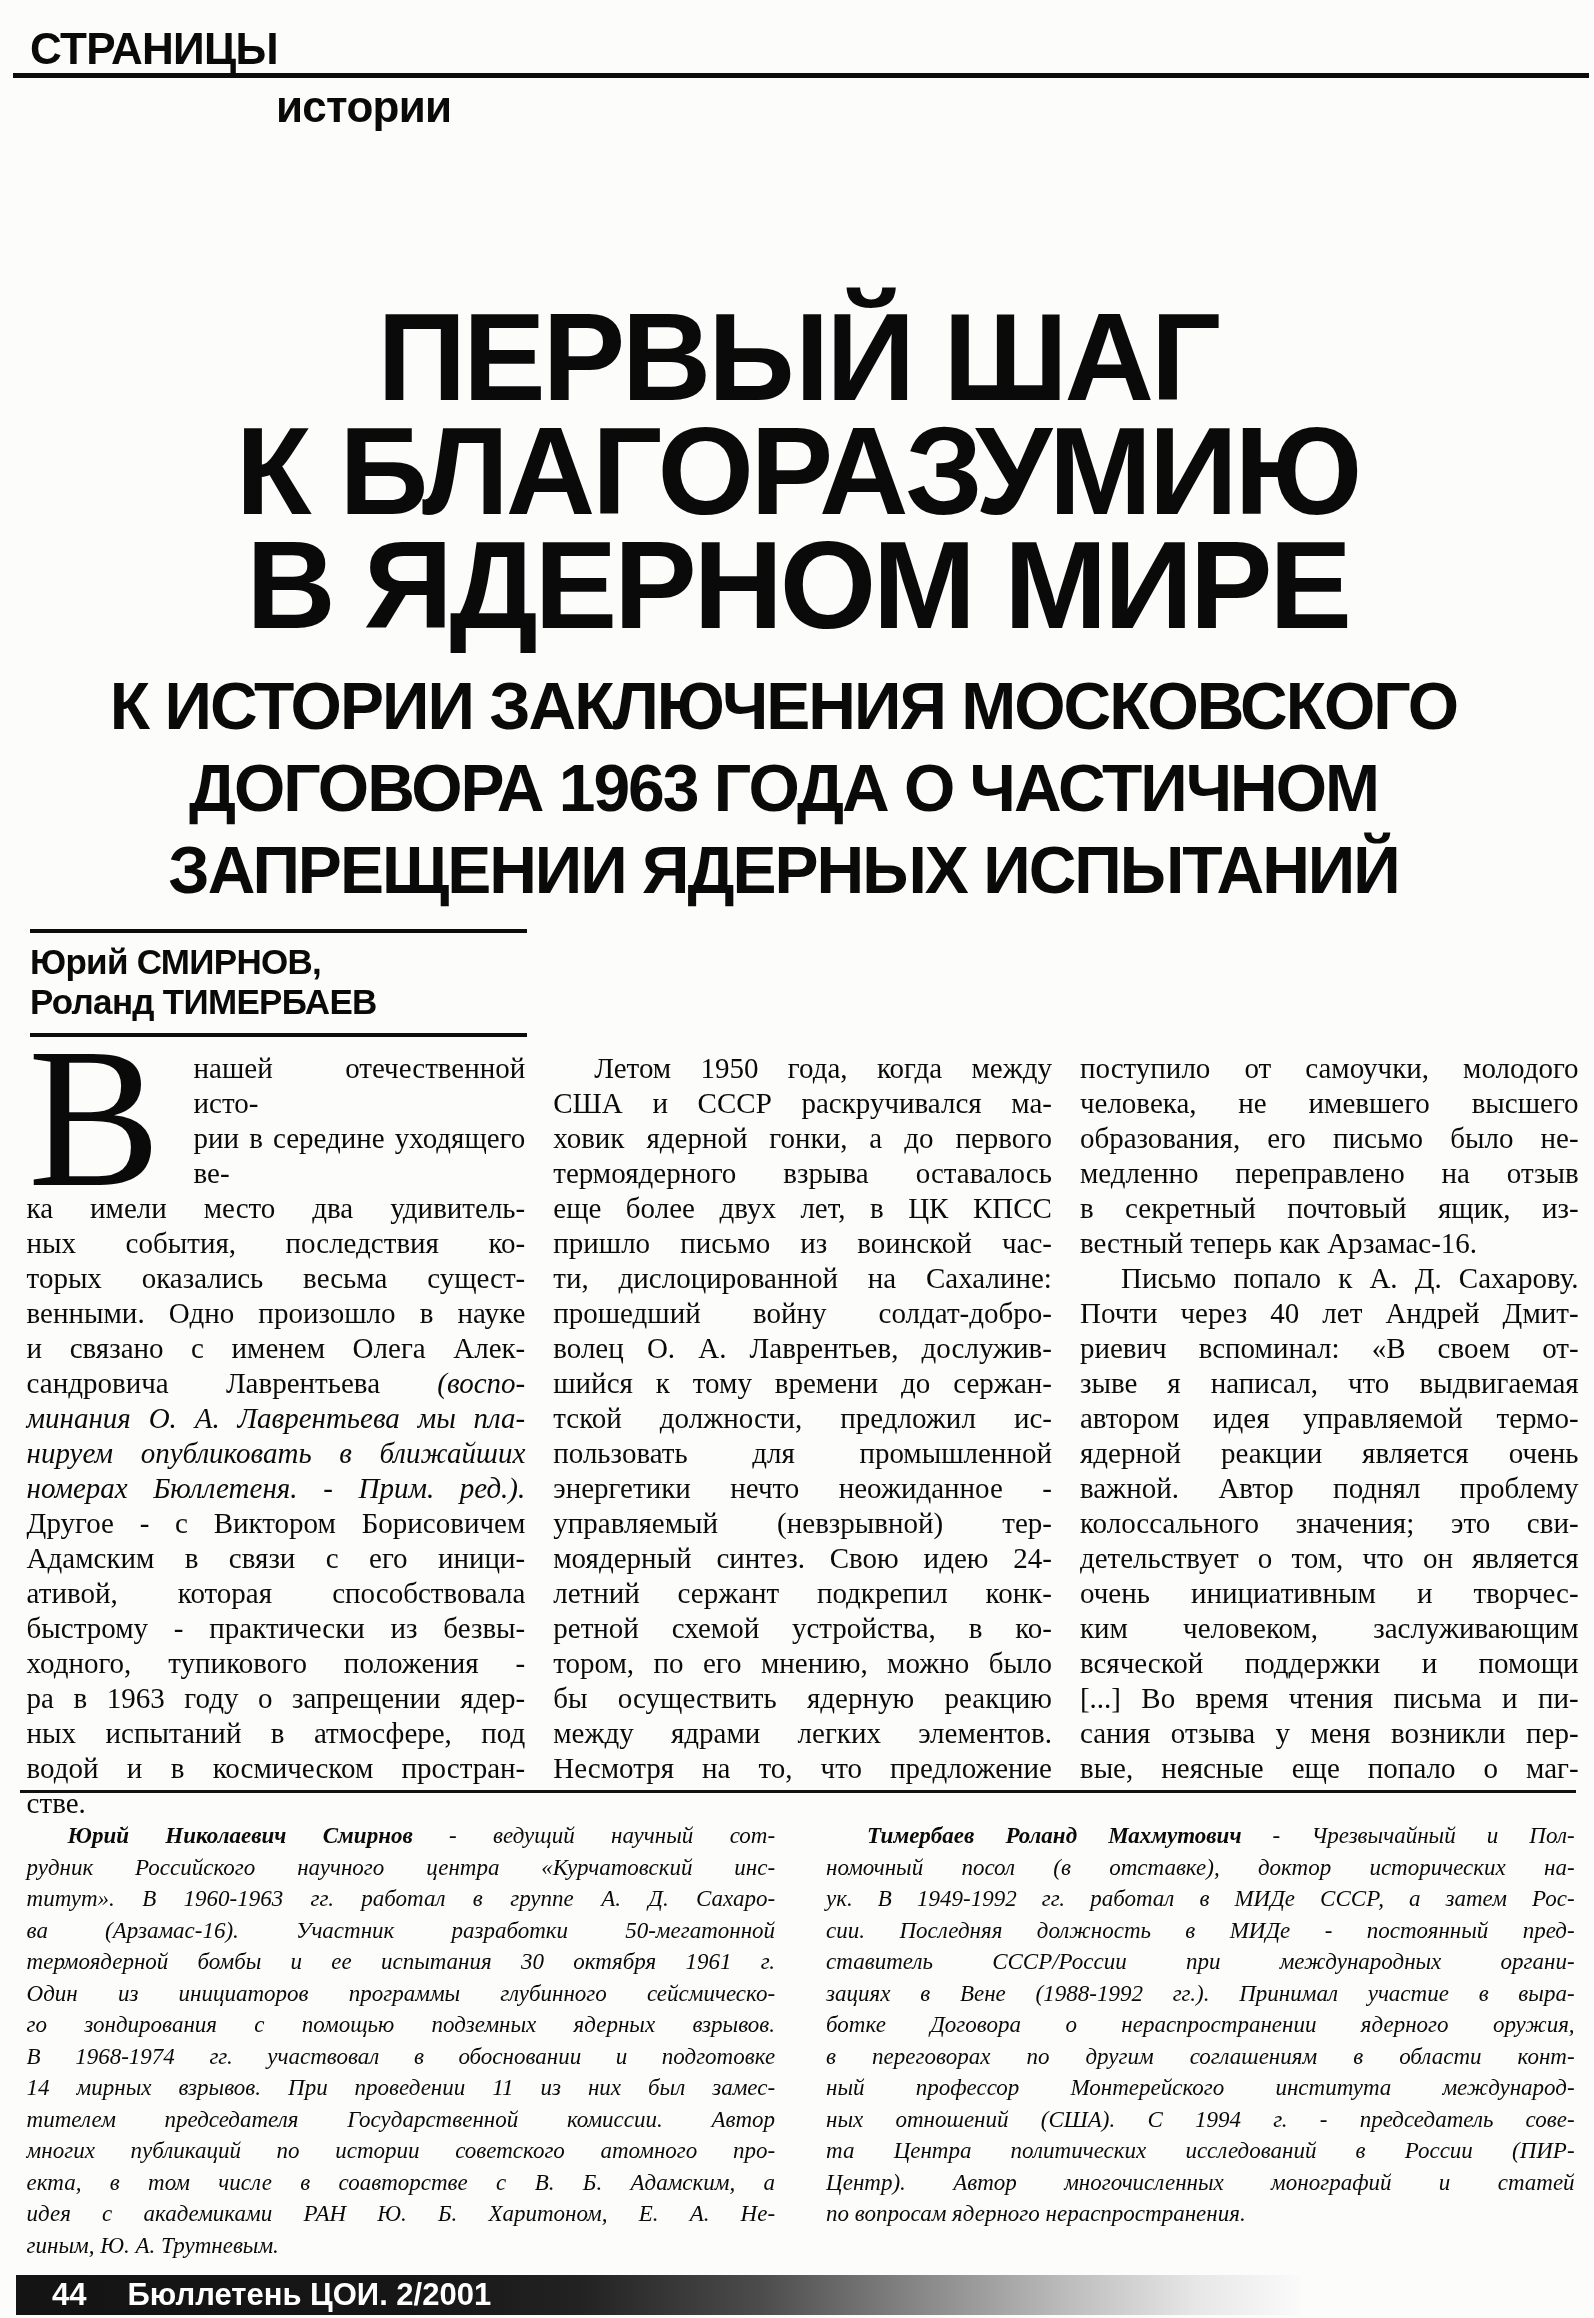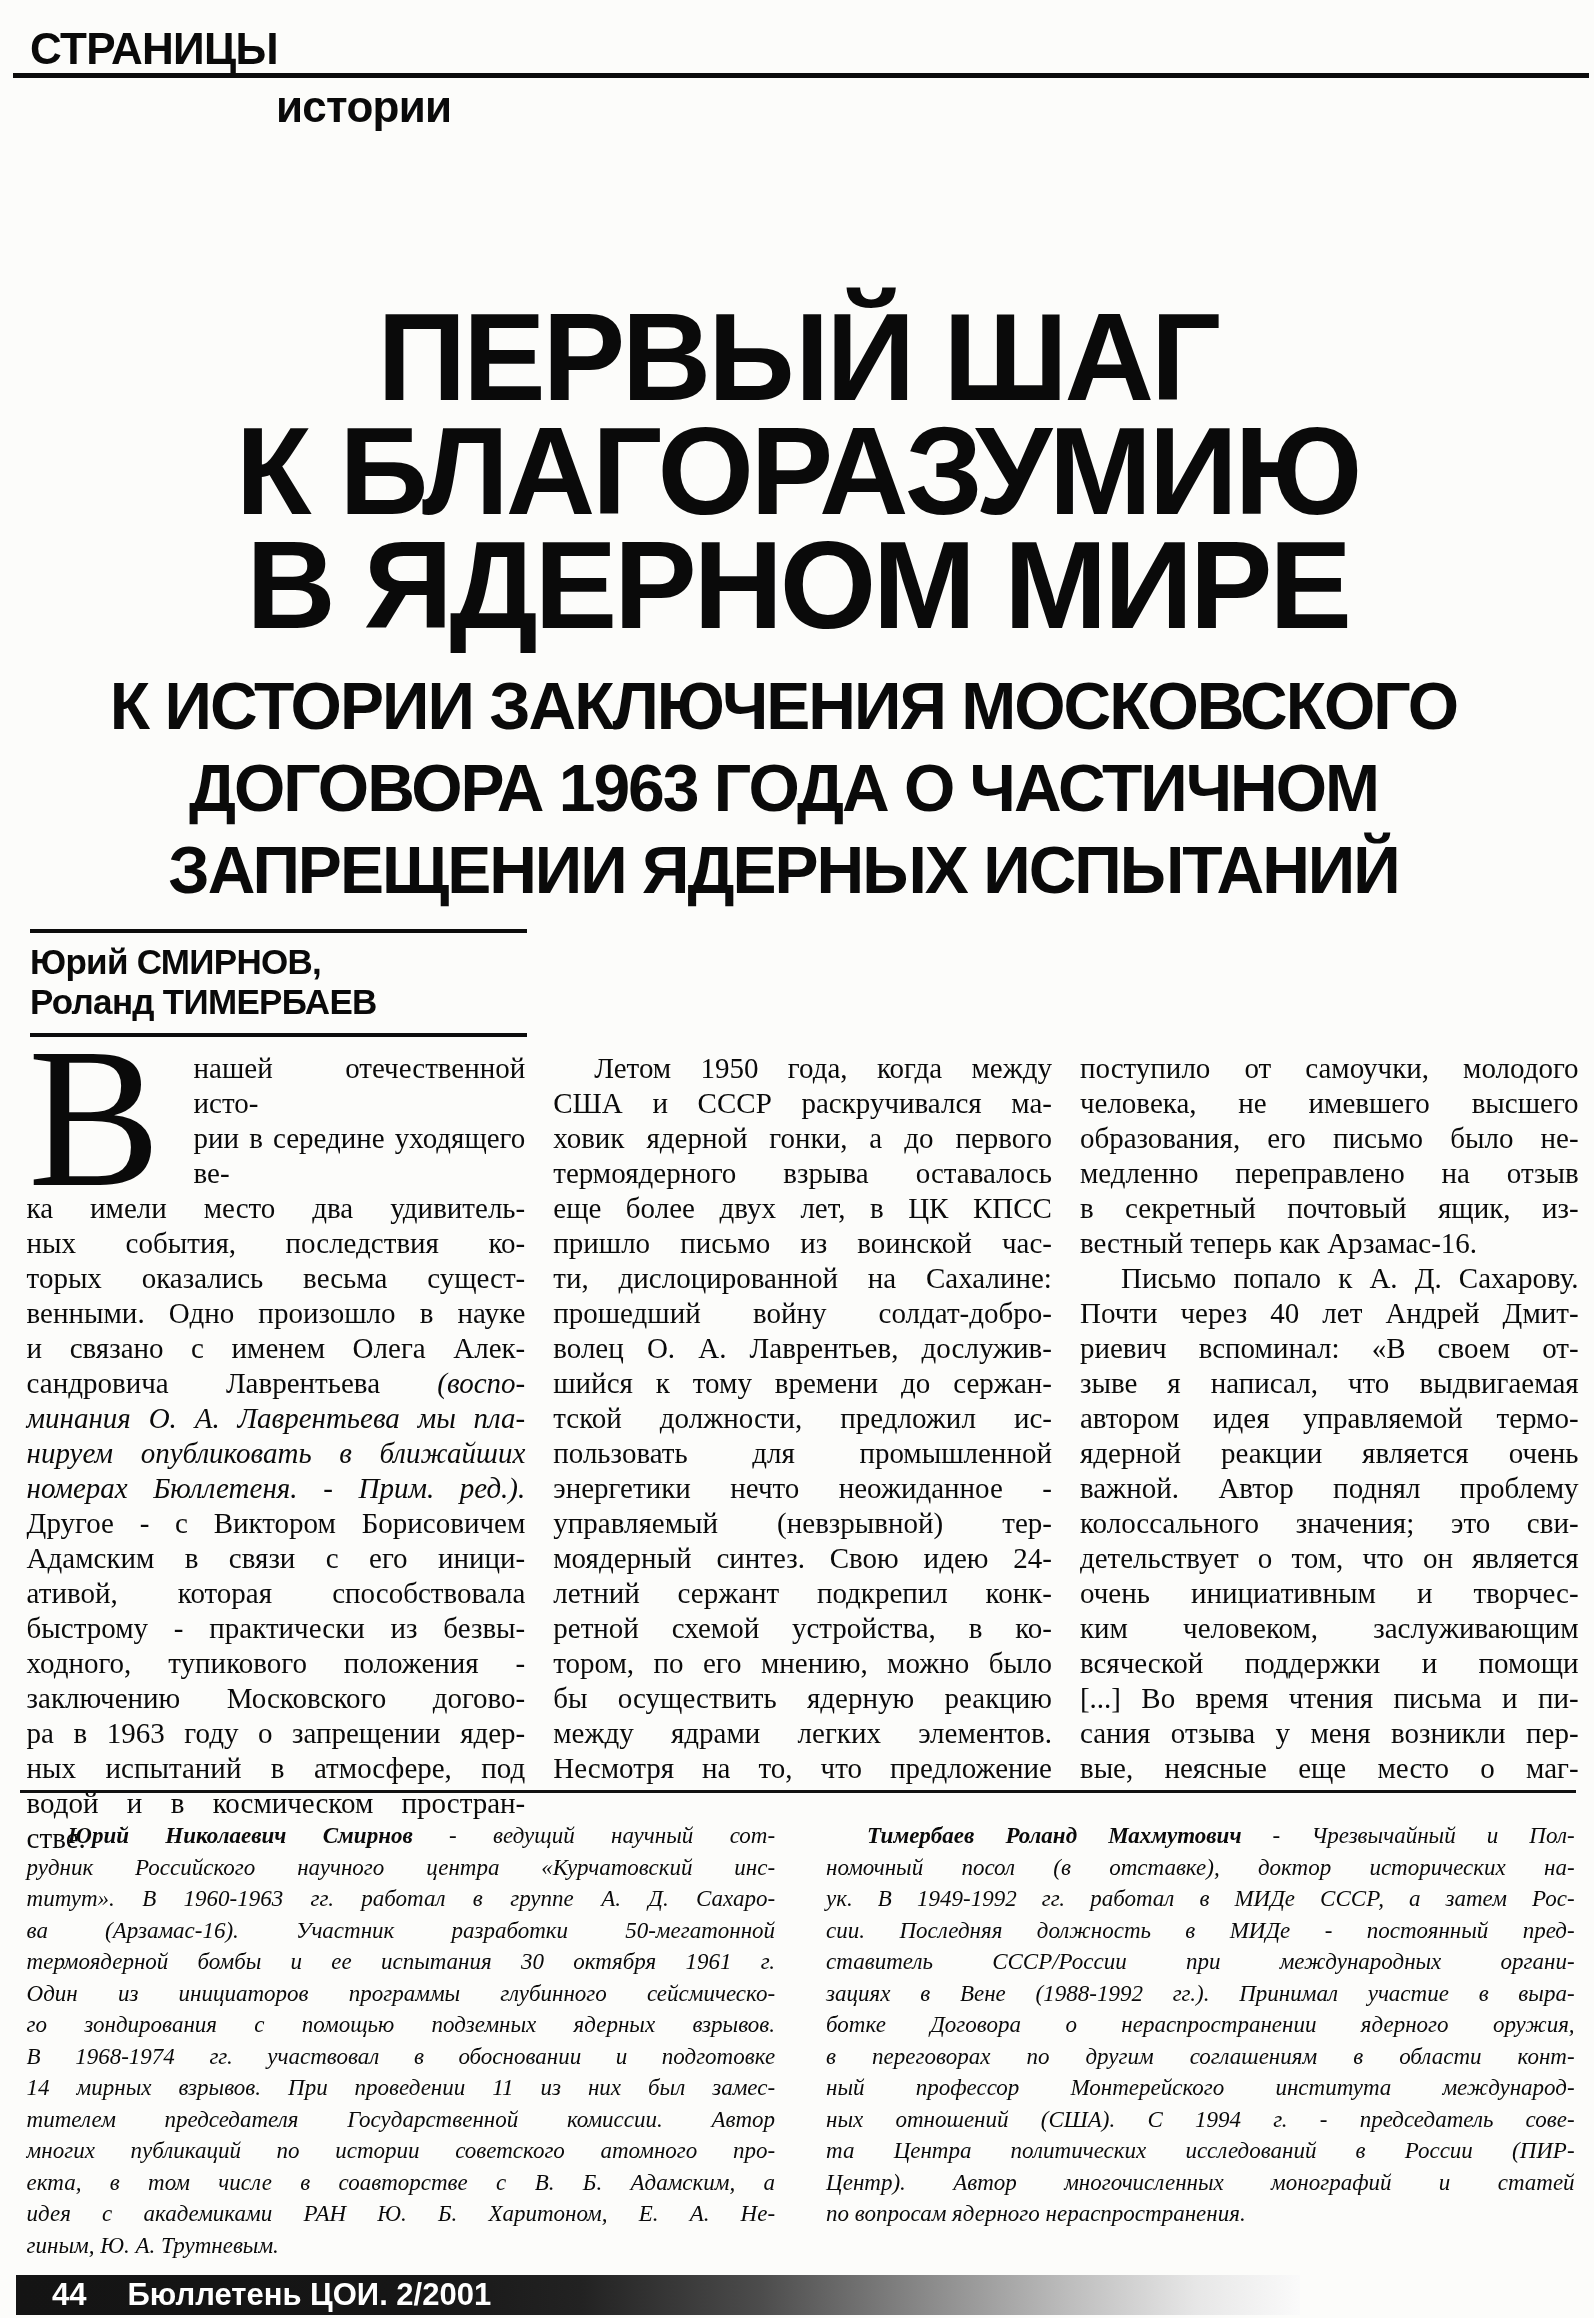--- a/index.html
+++ b/index.html
@@ -106,21 +106,20 @@
         <div class="tl">и связано с именем Олега Алек-</div>
         <div class="tl"><span>сандровича Лаврентьева </span><span class="i">(воспо-</span></div>
         <div class="tl i">минания О. А. Лаврентьева мы пла-</div>
         <div class="tl i">нируем опубликовать в ближайших</div>
         <div class="tl i">номерах Бюллетеня. - Прим. ред.).</div>
         <div class="tl">Другое - с Виктором Борисовичем</div>
         <div class="tl">Адамским в связи с его иници-</div>
         <div class="tl">ативой, которая способствовала</div>
         <div class="tl">быстрому - практически из безвы-</div>
         <div class="tl">ходного, тупикового положения -</div>
-        <div class="tl">заключению Московского догово-</div>
         <div class="tl">ра в 1963 году о запрещении ядер-</div>
         <div class="tl">ных испытаний в атмосфере, под</div>
         <div class="tl">водой и в космическом простран-</div>
         <div class="tl end">стве.</div>
       </div>
   </div>
   <div class="col">
     <div>
         <div class="tl ind">Летом 1950 года, когда между</div>
         <div class="tl">США и СССР раскручивался ма-</div>
@@ -160,21 +159,21 @@
         <div class="tl">автором идея управляемой термо-</div>
         <div class="tl">ядерной реакции является очень</div>
         <div class="tl">важной. Автор поднял проблему</div>
         <div class="tl">колоссального значения; это сви-</div>
         <div class="tl">детельствует о том, что он является</div>
         <div class="tl">очень инициативным и творчес-</div>
         <div class="tl">ким человеком, заслуживающим</div>
         <div class="tl">всяческой поддержки и помощи</div>
         <div class="tl">[...] Во время чтения письма и пи-</div>
         <div class="tl">сания отзыва у меня возникли пер-</div>
-        <div class="tl">вые, неясные еще место о маг-</div>
+        <div class="tl">вые, неясные еще попало о маг-</div>
       </div>
   </div>
 </div>
 
 <div class="abs bio-rule"></div>
 
 <div class="abs bios">
   <div class="bio">
       <div class="tl ind"><span class="b">Юрий Николаевич Смирнов</span><span> - ведущий научный сот-</span></div>
       <div class="tl">рудник Российского научного центра «Курчатовский инс-</div>

